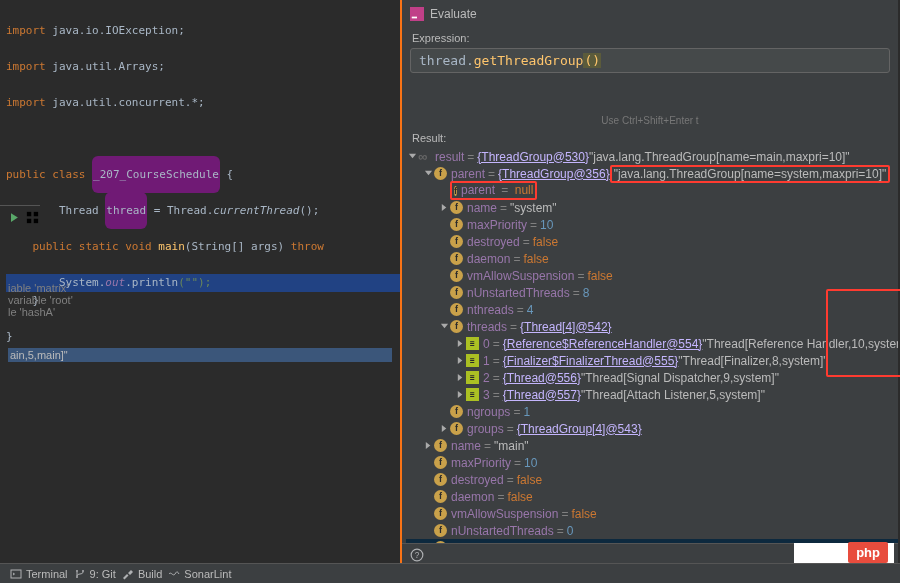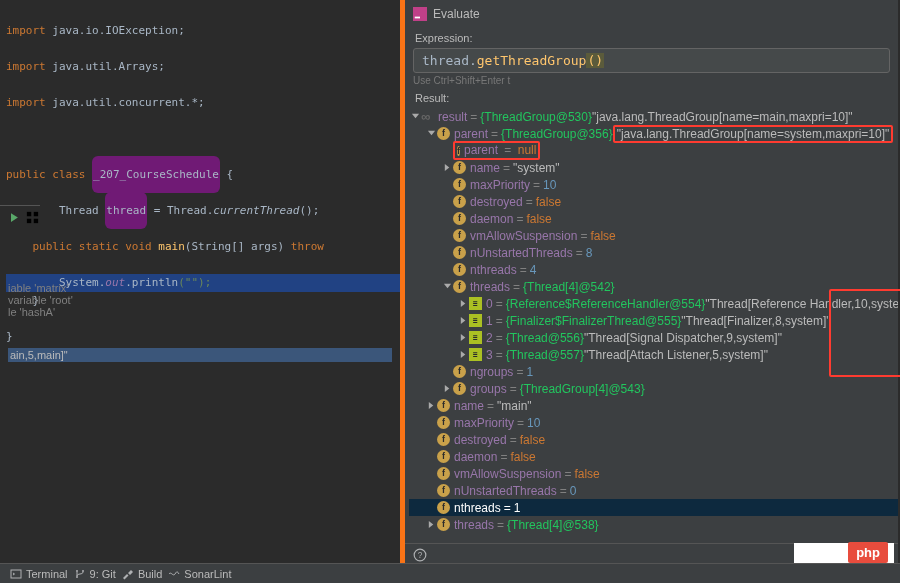--- a/index.html
+++ b/index.html
@@ -40,37 +40,37 @@
   .problems {
     position: absolute; left: 0; top: 280px; width: 400px;
     font-size: 11px; color: #808080; padding: 2px 8px;
   }
   .prob-warn { color: #808080; }
   .prob-highlight { background: #3b567a; color: #bbbbbb; padding: 1px 2px; }
 
   
   .eval {
     position: absolute; left: 400px; top: 0; width: 498px; height: 565px;
-    background: #3c3f41; border-left: 5px solid #f97316;
+    background: #3c3f41; border-left: 2px solid #f97316;
     display: flex; flex-direction: column;
   }
   .eval-title {
     height: 28px; display: flex; align-items: center; gap: 6px;
     padding: 0 8px; background: #3c3f41; color: #bbbbbb;
   }
   .eval-title svg { width: 14px; height: 14px; }
   .eval-label { padding: 4px 10px 2px; color: #bbbbbb; font-size: 11px; }
   .eval-input {
     margin: 2px 8px 0; padding: 4px 8px;
     background: #45494a; border: 1px solid #646464; border-radius: 3px;
     font-family: Consolas, monospace; font-size: 13px;
   }
   .eval-input .method { color: #ffc66d; }
   .eval-input .paren { color: #ffc66d; background: #5b5b3b; padding: 0 1px;}
-  .eval-hint { text-align: left; color: #777; font-size: 10px; padding: 2px 8px;}
+  .eval-hint { text-align: center; color: #777; font-size: 10px; padding: 2px 8px; margin-top: 40px;}
 
   .result-tree {
     flex: 1; overflow-y: auto; padding: 2px 0 2px 4px;
     font-family: "Segoe UI", Arial; font-size: 12px;
   }
   .tree-row {
     display: flex; align-items: center; height: 17px;
     white-space: nowrap; padding-right: 6px;
   }
   .tree-row.selected { background: #0d293e; }
@@ -90,21 +90,21 @@
     font: bold 13px/13px Arial; color: #666;
     margin-right: 4px; flex-shrink: 0;
   }
   .icon-arr {
     width: 13px; height: 13px; background: #abc023;
     font: bold 8px/13px monospace; text-align: center; color: #2b2b2b;
     margin-right: 4px; flex-shrink: 0;
   }
   .k { color: #9876aa; }
   .eq { color: #808080; margin: 0 3px; }
-  .obj { color: #22c55e; }
+  .obj { color: #c4b5fd; text-decoration: underline; }
   .val { color: #bbbbbb; }
   .num { color: #6897bb; }
   .boo { color: #cc7832; }
   .null { color: #cc7832; }
   .quote { color: #bbbbbb; }
 
   .redbox { border: 2px solid #ff3b30; border-radius: 2px; padding: 0 2px; }
   .redbox-block {
     position: absolute; border: 2px solid #ff3b30; border-radius: 2px;
     pointer-events: none;

